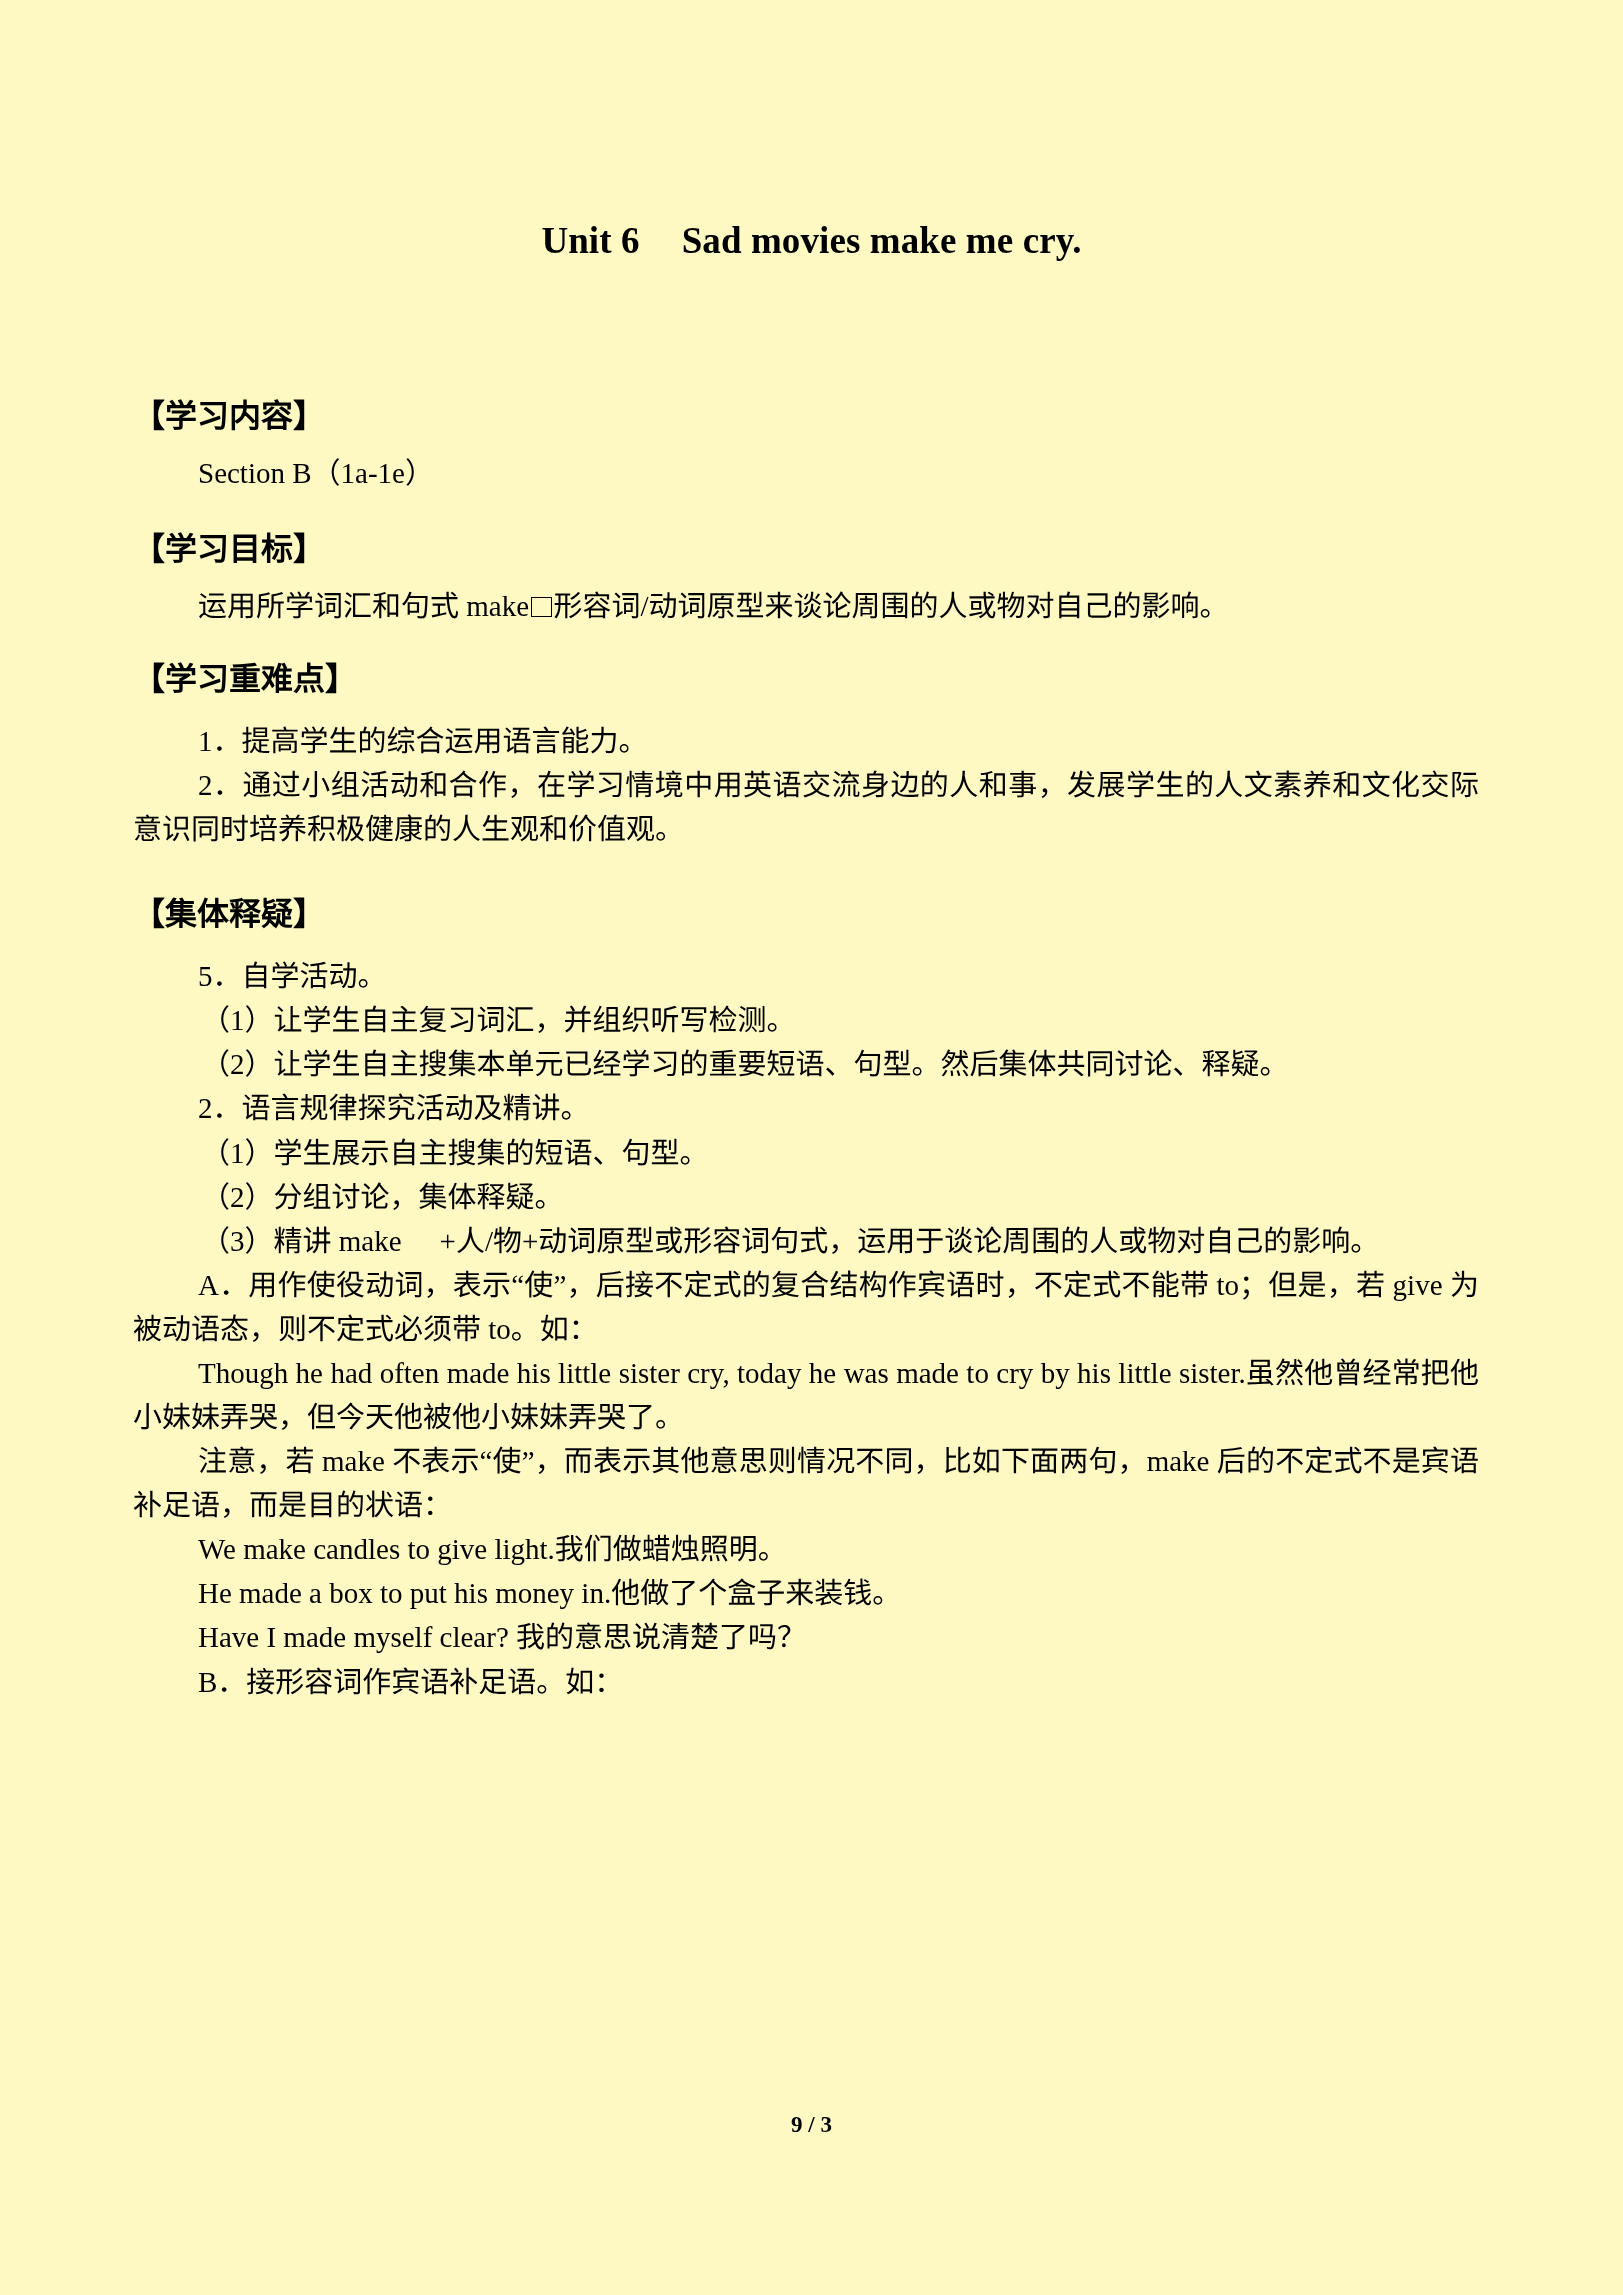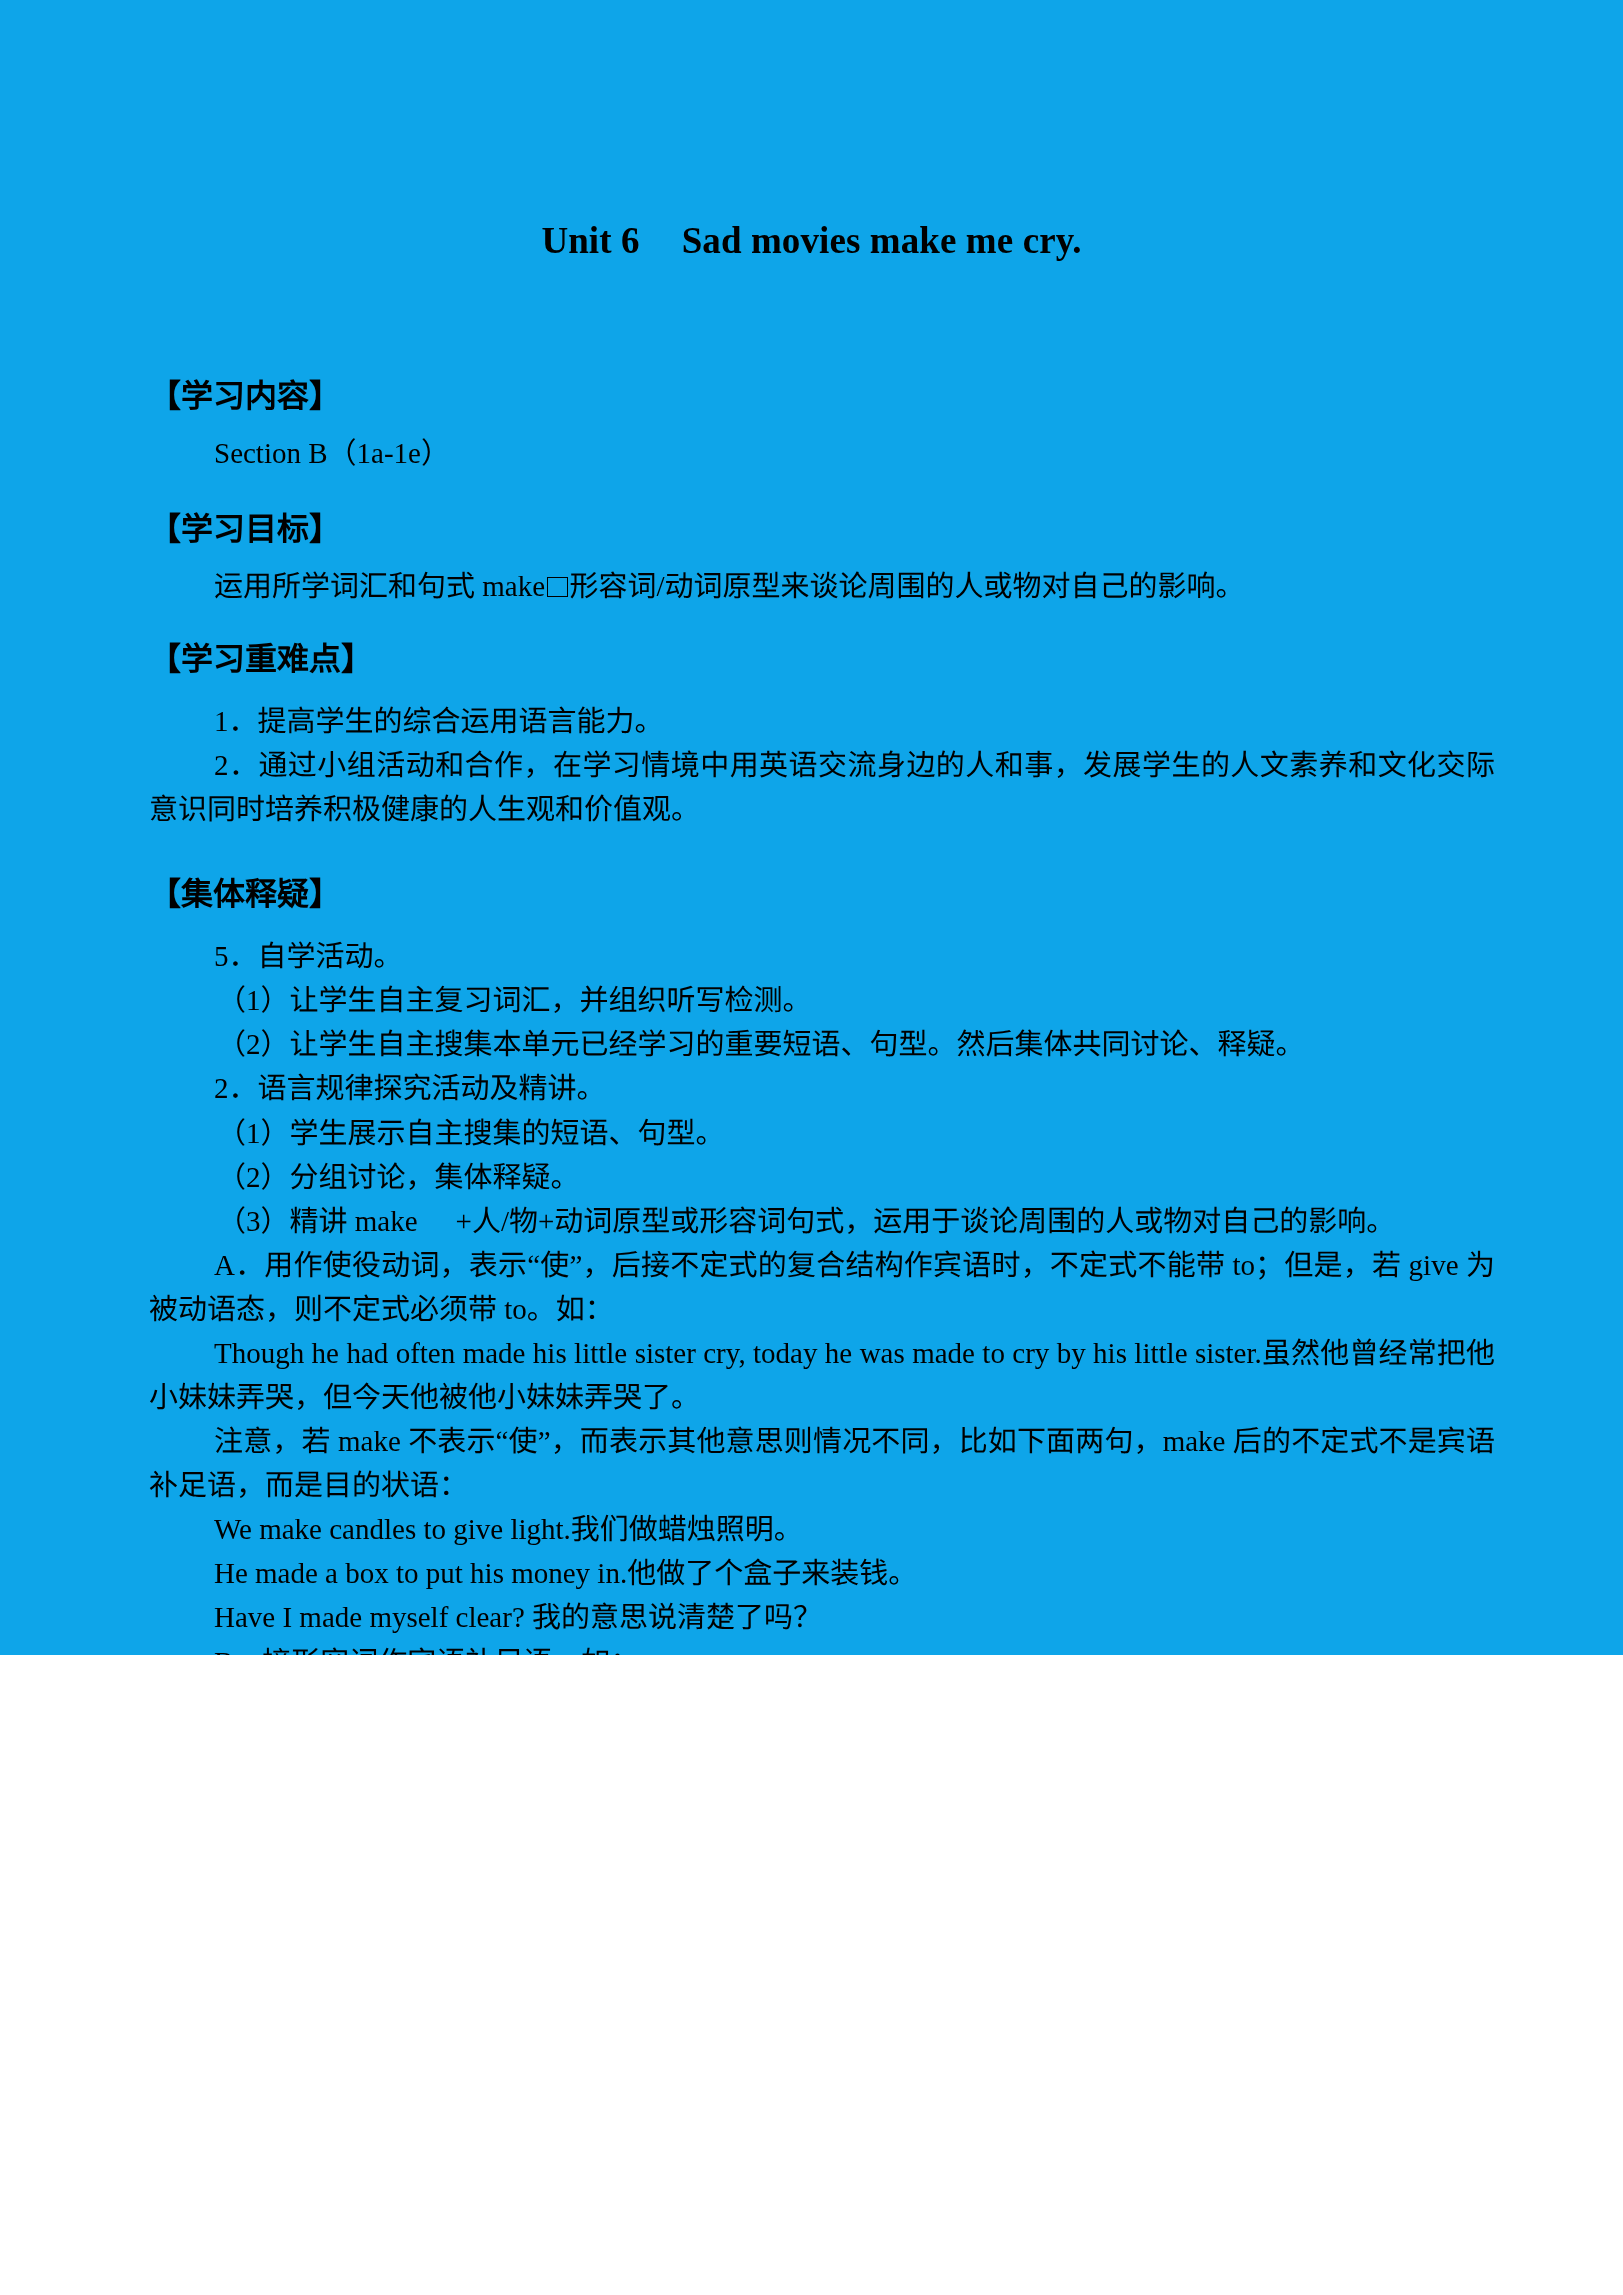--- a/index.html
+++ b/index.html
@@ -10,22 +10,22 @@
   }
 
   body {
     font-family: "Liberation Serif", "DejaVu Serif", serif;
     color: #000000;
   }
 
   .page {
     position: relative;
     width: 1623px;
-    height: 1655px;
-    background: #0ea5e9;
+    height: 2295px;
+    background: #fef9c3;
     box-sizing: border-box;
     overflow: hidden;
   }
 
   
   .content {
     position: absolute;
     left: 133px;
     top: 0;
     width: 1346px;   
@@ -101,21 +101,21 @@
     left: 0;
     right: 0;
     top: 2113px;
     text-align: center;
     font-weight: bold;
     font-size: 23px;
     line-height: 1;
   }
 
   
-  .blk { position: absolute; left: 16px; width: 100%; }
+  .blk { position: absolute; left: 0; width: 100%; margin-top: 20px; }
 </style>
 </head>
 <body>
 
 <div class="page">
 
   <h1 class="doc-title">
     <span>Unit 6</span><span class="title-gap"></span><span>Sad movies make me cry.</span>
   </h1>
 

